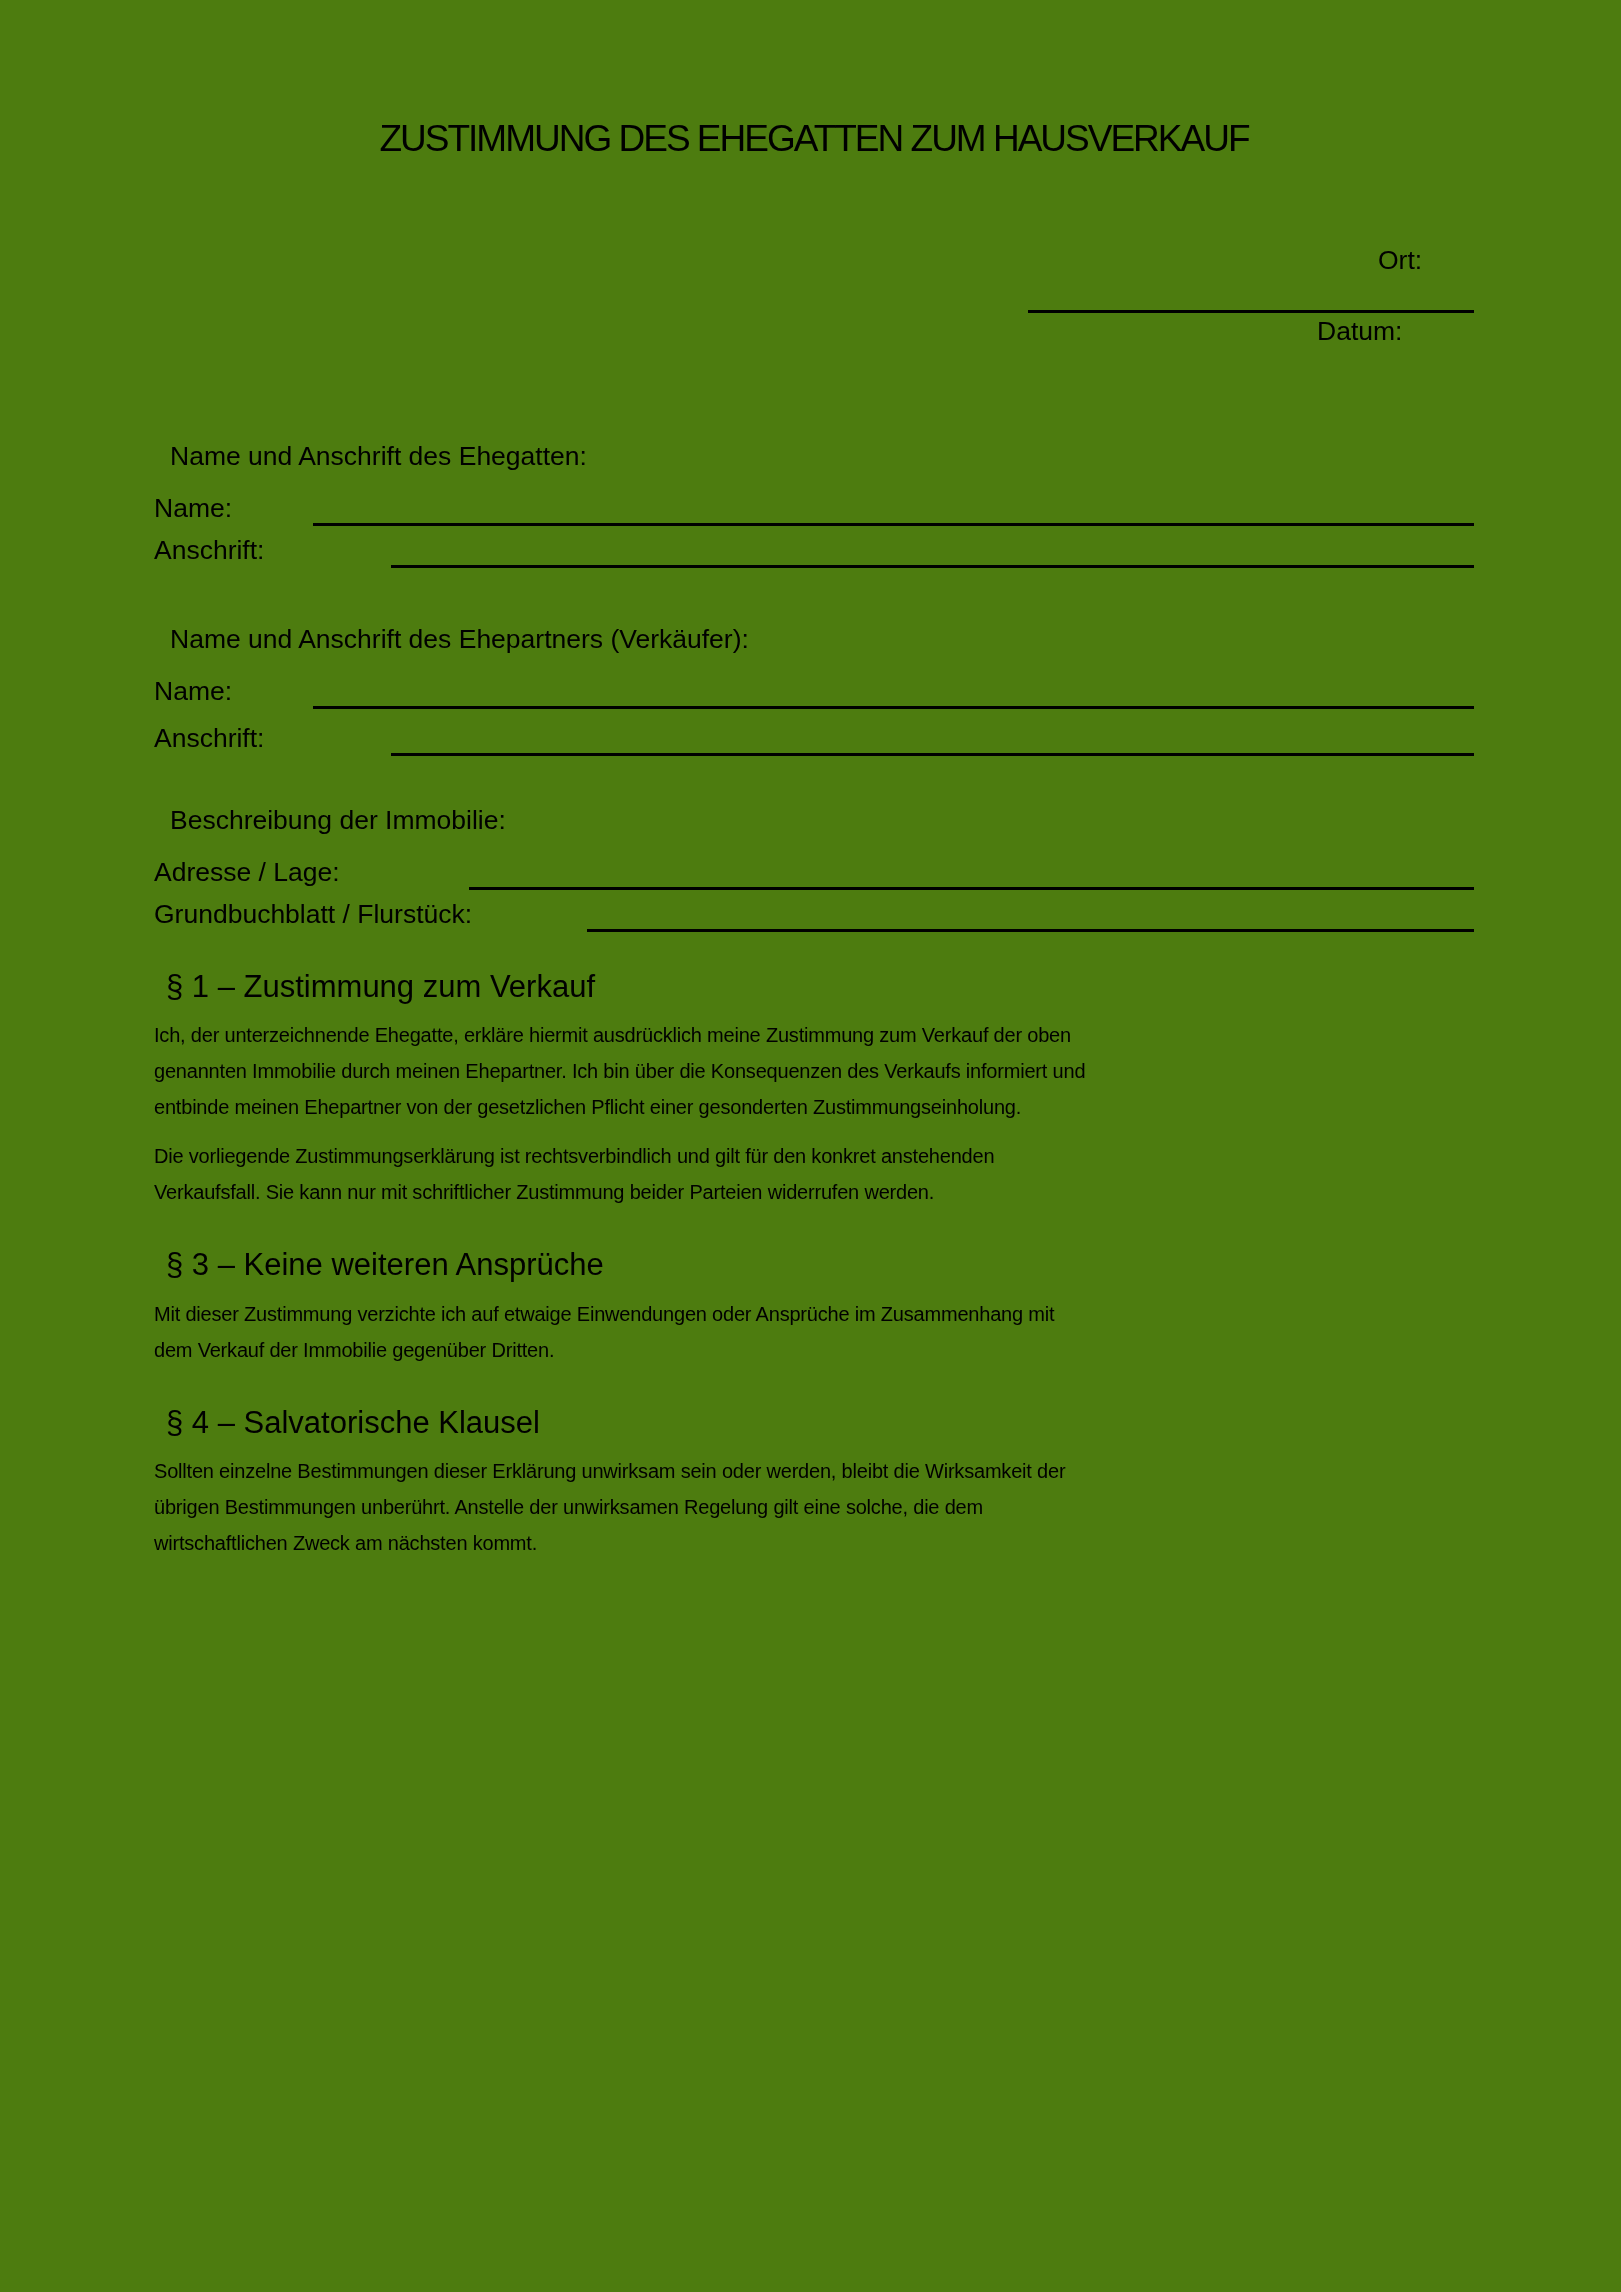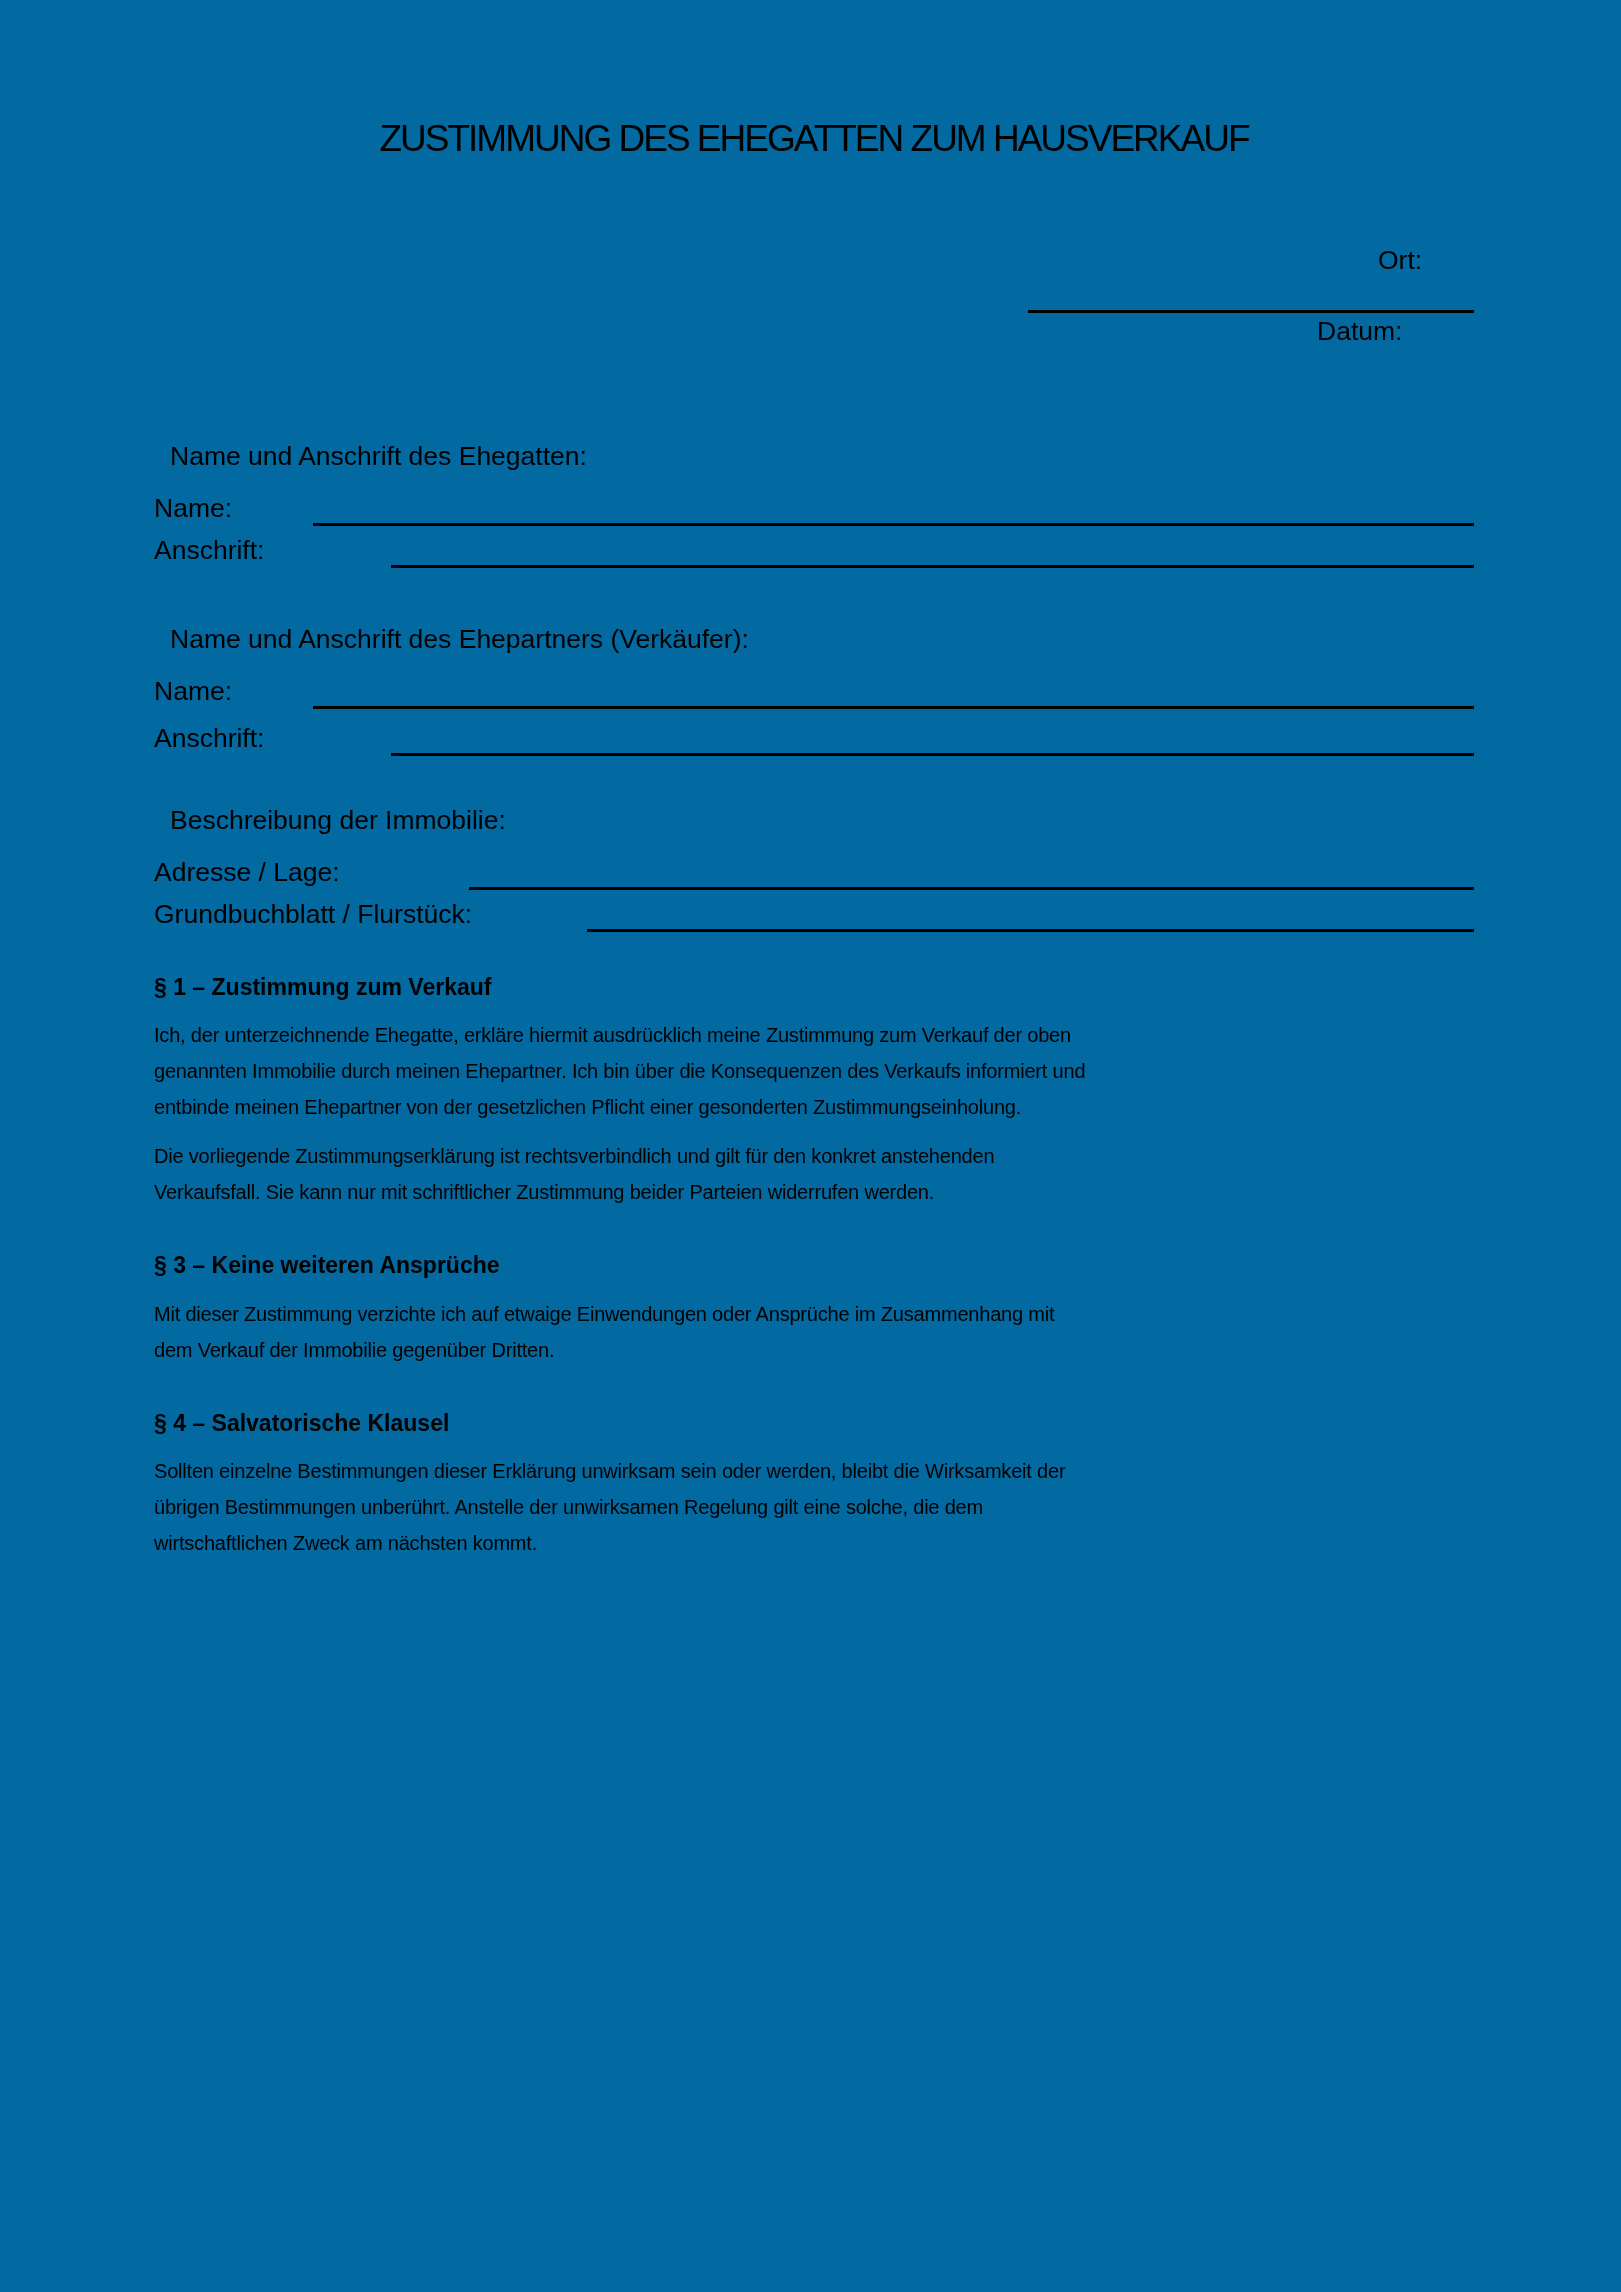--- a/index.html
+++ b/index.html
@@ -6,21 +6,21 @@
   html, body {
     margin: 0;
     padding: 0;
     background: #ffffff;
   }
   .page {
     position: relative;
     width: 1621px;
     height: 2293px;
     box-sizing: border-box;
-    background: #0369a1;
+    background: #4d7c0f;
     color: #000000;
     font-family: "Liberation Sans", "DejaVu Sans", sans-serif;
     padding: 116px 147px 0 154px;
     overflow: hidden;
   }
   h1.doc-title {
     margin: 0;
     font-size: 37px;
     line-height: 45px;
     font-weight: 400;
@@ -55,24 +55,24 @@
     font-weight: 400;
   }
   .sec-spouse  .section-heading { margin-top: 54px; }
   .sec-partner .section-heading { margin-top: 53px; }
   .sec-property .section-heading { margin-top: 46px; }
   .row-m10 { margin-top: 9.8px; }
   .row-m6  { margin-top: 5.9px; }
   .row-m9  { margin-top: 8.8px; }
   .row-m11 { margin-top: 10.8px; }
   .clause h2 {
-    margin: 37px 0 0 0;
-    font-size: 23px;
+    margin: 37px 0 0 12px;
+    font-size: 31px;
     line-height: 36px;
-    font-weight: 700;
+    font-weight: 400;
   }
   .clause:first-of-type h2 { margin-top: 51px; }
   .clause p {
     margin: 12.7px 0 0 0;
     font-size: 20px;
     line-height: 36px;
     letter-spacing: -0.2px;
     white-space: pre-line;
   }
 </style>

